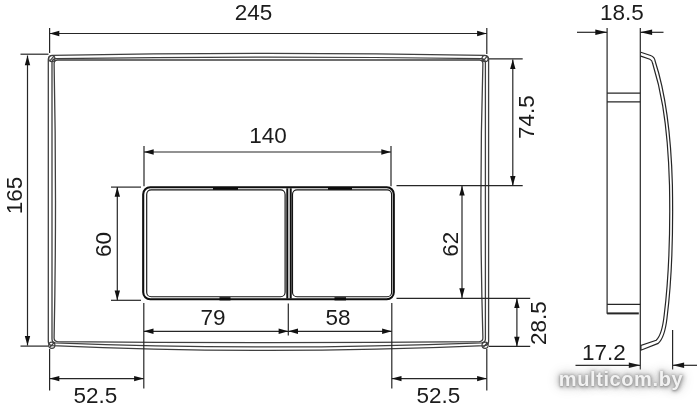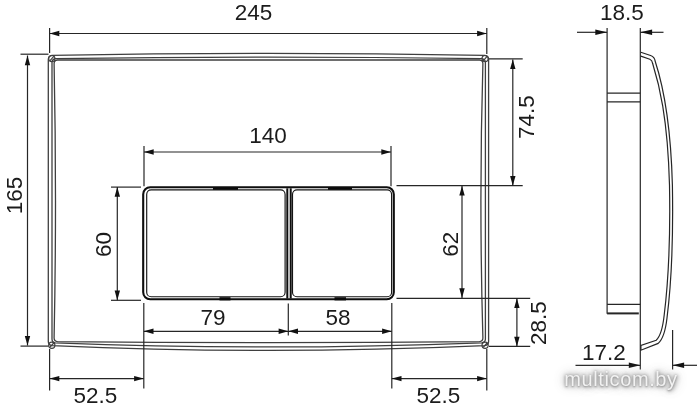--- a/index.html
+++ b/index.html
@@ -1,20 +1,20 @@
 <!DOCTYPE html>
 <html><head>
 <meta charset="utf-8">
 <style>
   html,body{margin:0;padding:0;background:#fff;}
   #canvas{position:relative;width:700px;height:404px;background:#fff;overflow:hidden;filter:grayscale(1);
     font-family:"Liberation Sans", sans-serif;}
   svg{position:absolute;left:0;top:0;}
   .wm{position:absolute;left:542px;top:368px;width:158px;text-align:center;
-    font-family:"Liberation Sans", sans-serif;font-size:20px;font-weight:normal;
+    font-family:"Liberation Sans", sans-serif;font-size:20px;font-weight:bold;
     color:#f2f2f2;letter-spacing:0.6px;-webkit-font-smoothing:antialiased;
     text-shadow:0 1px 2px #989898,0 0 3px #9e9e9e,0 0 6px #ababab,0 0 11px #bcbcbc,0 0 15px #cccccc,1px 1px 4px #a6a6a6;}
 </style>
 </head>
 <body>
 <div id="canvas">
 <svg width="700" height="404" viewBox="0 0 700 404">
   <defs></defs>
   <g fill="none" stroke="#262626" stroke-width="1.2">
 

